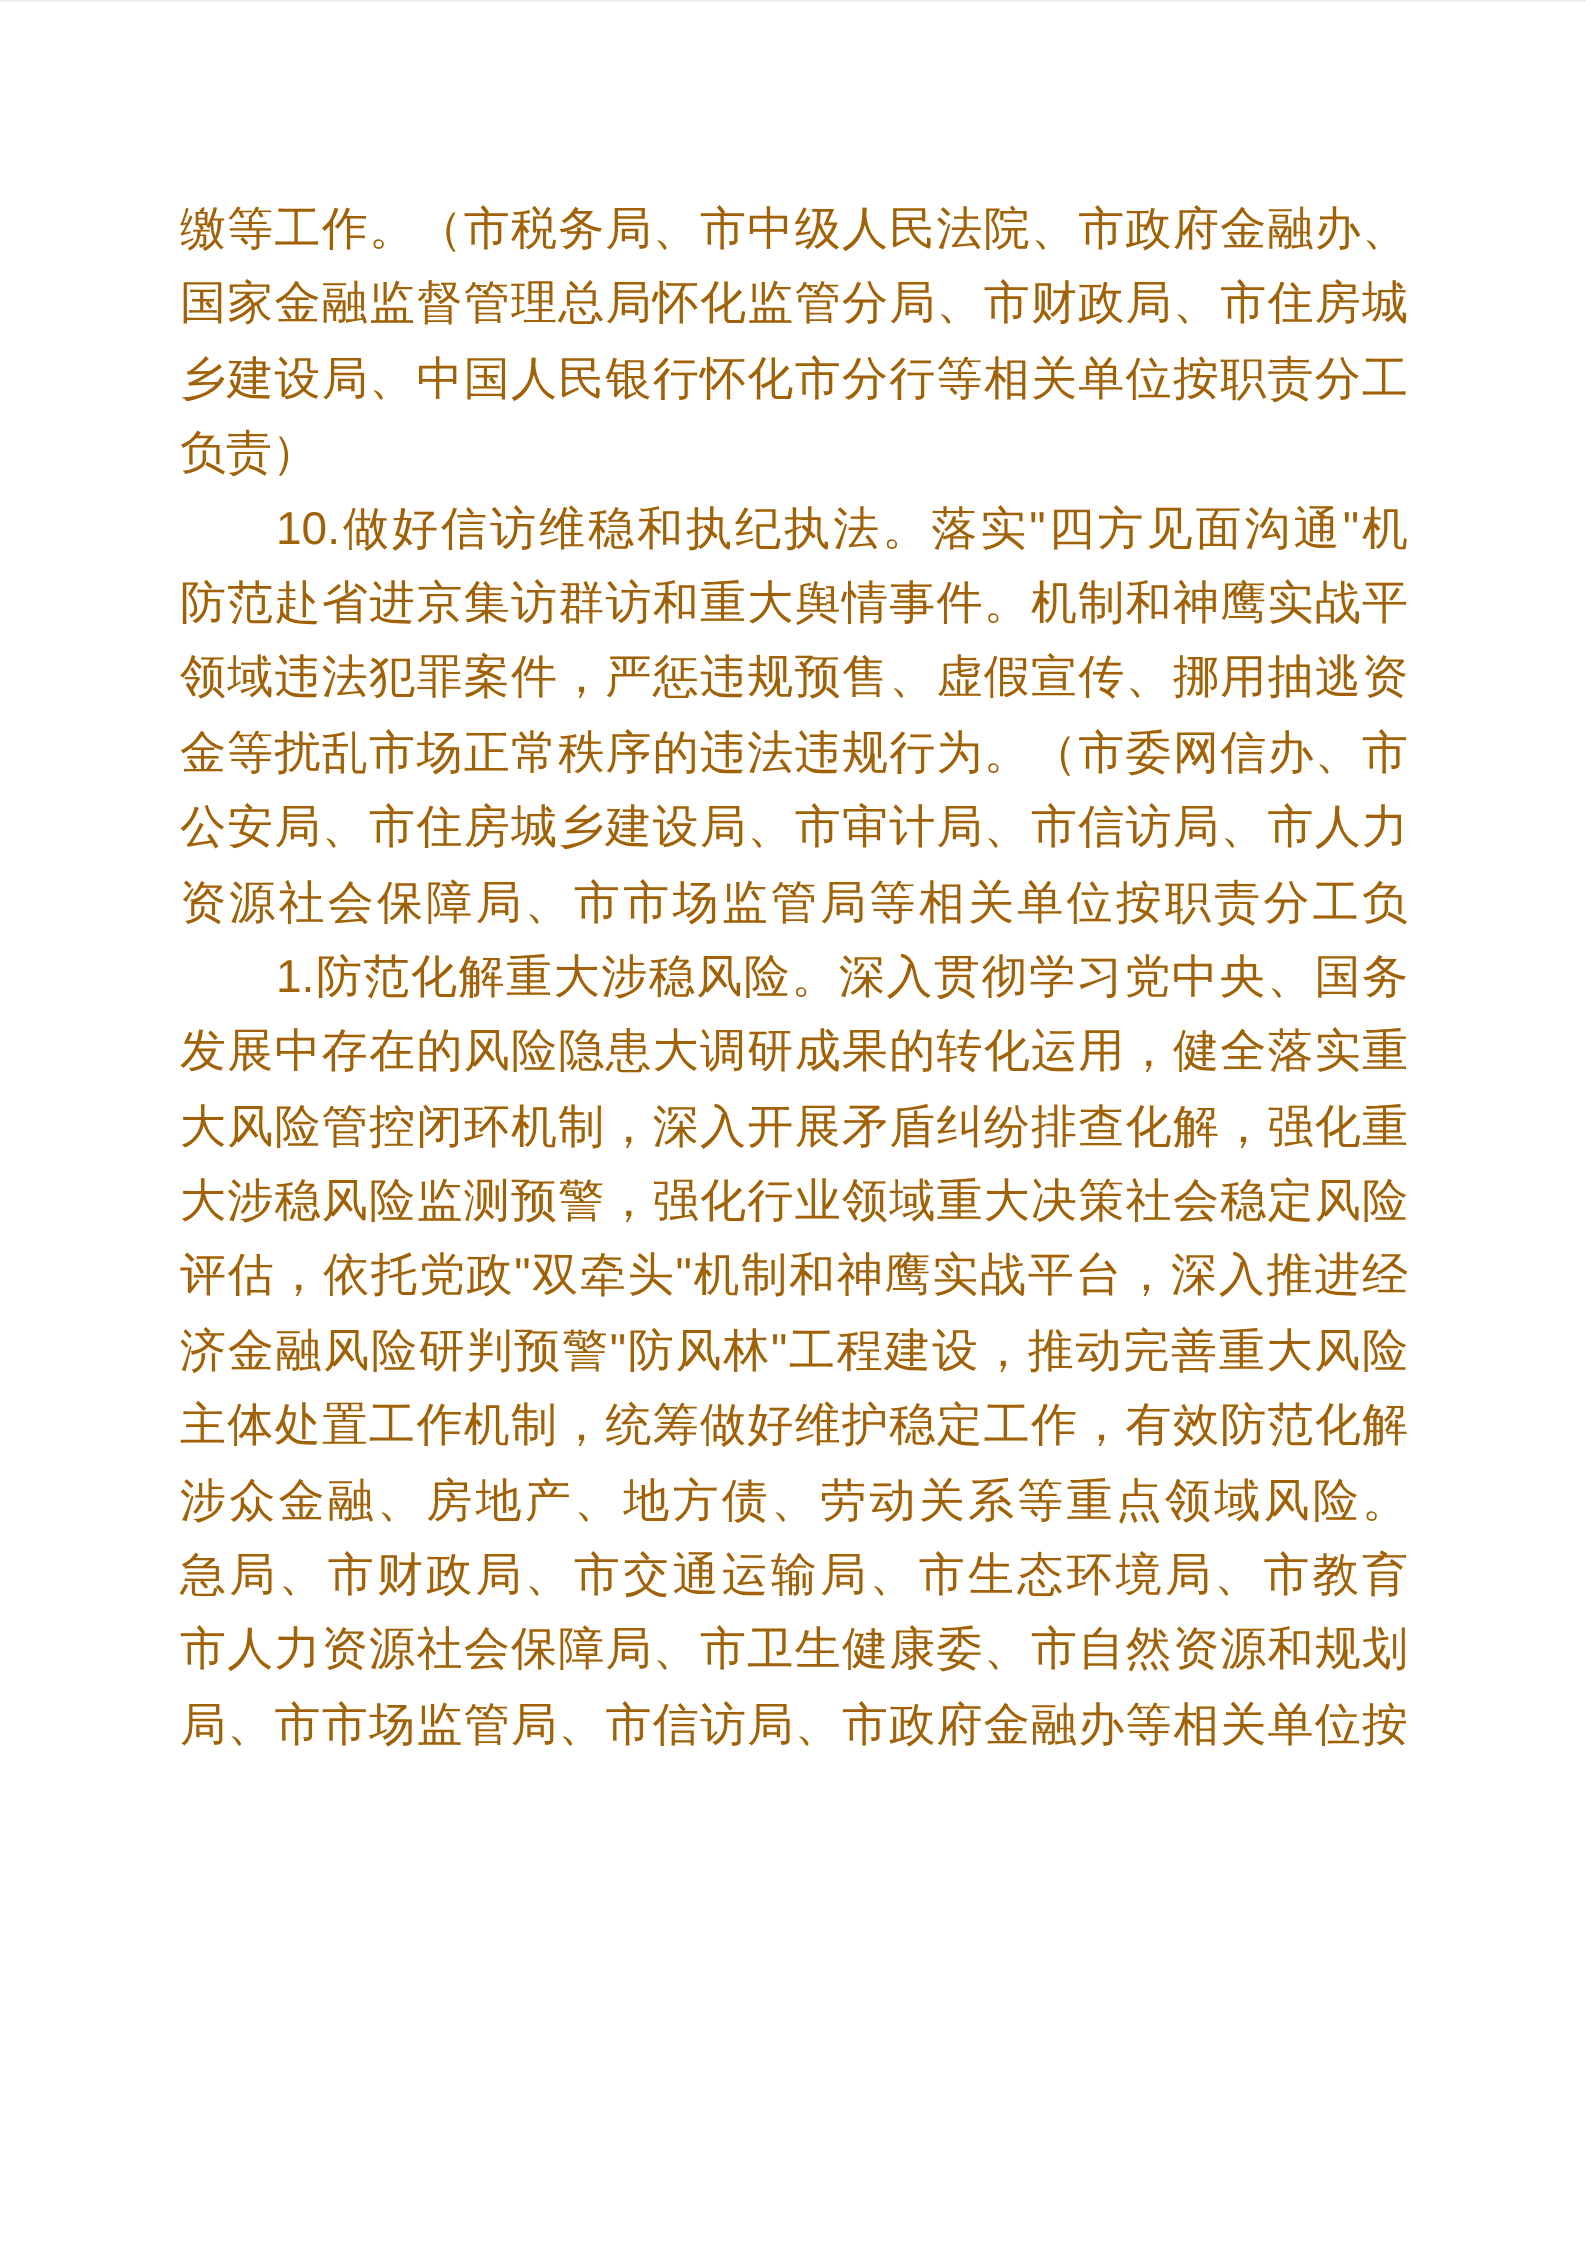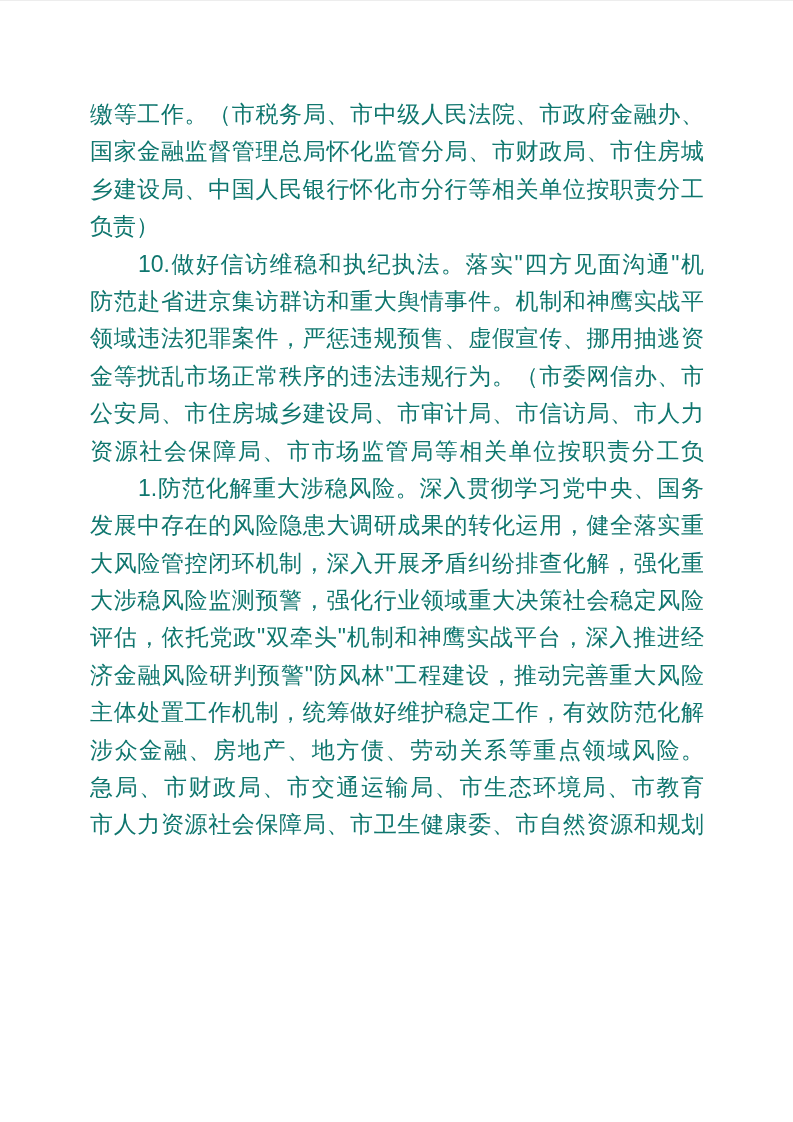--- a/index.html
+++ b/index.html
@@ -15,21 +15,21 @@
     border-top: 1px solid #ededed;
     font-family: "Liberation Sans", sans-serif;
     box-sizing: border-box;
     overflow: hidden;
   }
   .textblock {
     position: absolute;
     left: 90px;
     top: 95px;
     width: 614px;
-    color: #0f766e;
+    color: #a16207;
   }
   .para {
     margin: 0;
     padding: 0;
   }
   .line {
     height: 37.4px;
     line-height: 37.4px;
     font-size: 23px;
     text-align: justify;
@@ -72,16 +72,17 @@
       <div class="line indent">1.防范化解重大涉稳风险。深入贯彻学习党中央、国务</div>
       <div class="line">发展中存在的风险隐患大调研成果的转化运用，健全落实重</div>
       <div class="line">大风险管控闭环机制，深入开展矛盾纠纷排查化解，强化重</div>
       <div class="line">大涉稳风险监测预警，强化行业领域重大决策社会稳定风险</div>
       <div class="line">评估，依托党政"双牵头"机制和神鹰实战平台，深入推进经</div>
       <div class="line">济金融风险研判预警"防风林"工程建设，推动完善重大风险</div>
       <div class="line">主体处置工作机制，统筹做好维护稳定工作，有效防范化解</div>
       <div class="line">涉众金融、房地产、地方债、劳动关系等重点领域风险。</div>
       <div class="line">急局、市财政局、市交通运输局、市生态环境局、市教育局、</div>
       <div class="line">市人力资源社会保障局、市卫生健康委、市自然资源和规划</div>
+      <div class="line">局、市市场监管局、市信访局、市政府金融办等相关单位按</div>
     </div>
 
   </div>
 </div>
 
 </body></html>

